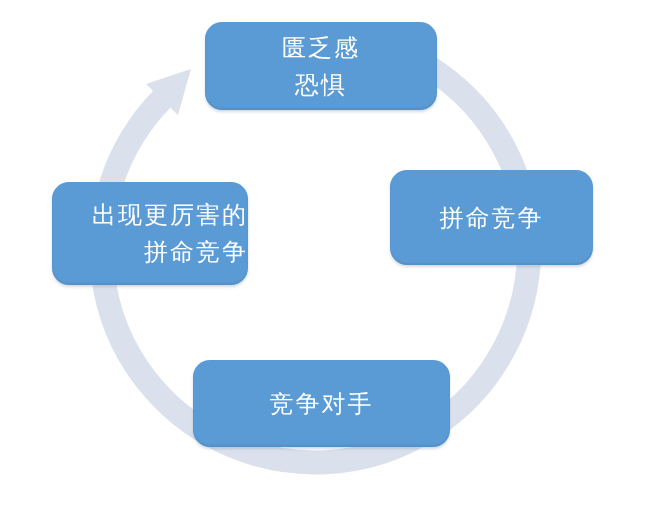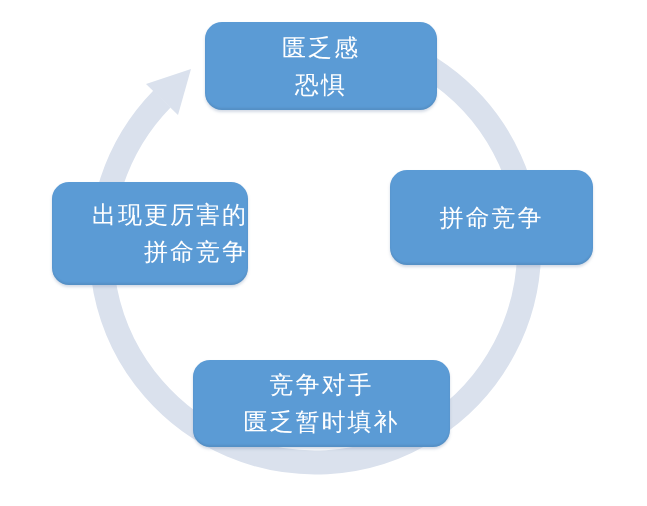--- a/index.html
+++ b/index.html
@@ -69,21 +69,20 @@
     <div class="node-line">匮乏感</div>
     <div class="node-line">恐惧</div>
   </div>
 
   <div class="node node-right">
     <div class="node-line">拼命竞争</div>
   </div>
 
   <div class="node node-bottom">
     <div class="node-line">竞争对手</div>
-    <div class="node-line">匮乏暂时填补</div>
   </div>
 
   <div class="node node-left">
     <div class="node-line">出现更厉害的</div>
     <div class="node-line">拼命竞争</div>
   </div>
 
 </div>
 
 </body></html>

